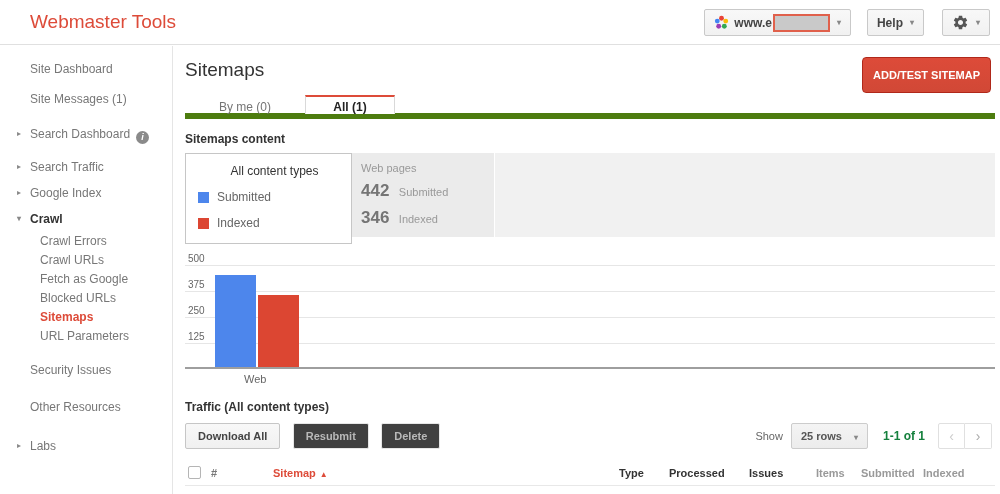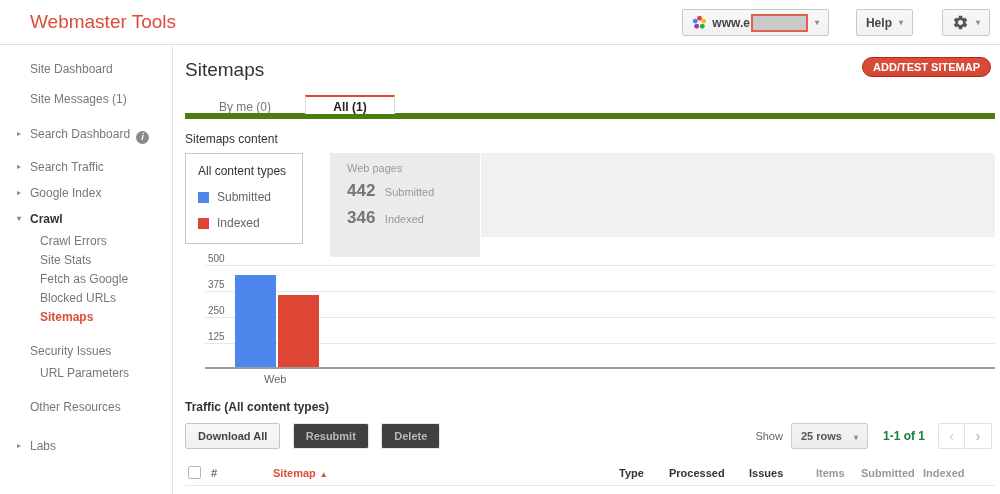--- a/index.html
+++ b/index.html
@@ -4,21 +4,21 @@
 <style>
   * { margin:0; padding:0; box-sizing:border-box; }
   html,body { background:#fff; }
   body {
     width:1000px; height:494px; position:relative; overflow:hidden;
     font-family:"Liberation Sans", sans-serif; color:#222;
   }
   
   .header { position:absolute; top:0; left:0; right:0; height:45px; background:#fff; border-bottom:1px solid #e0e0e0; }
   .logo { position:absolute; left:30px; top:11px; font-size:19px; color:#dd4b39; }
-  .hdr-right { position:absolute; right:10px; top:9px; display:flex; align-items:center;gap:11px; }
+  .hdr-right { position:absolute; right:10px; top:9px; display:flex; align-items:center; }
   .hbtn {
     height:27px; background:linear-gradient(#f8f8f8,#f1f1f1); border:1px solid #c9c9c9;
     border-radius:2px; display:flex; align-items:center; padding:0 9px;
     font-size:12px; font-weight:bold; color:#444; cursor:pointer;
   }
   .site-btn { margin-right:16px; }
   .help-btn { margin-right:18px; }
   .caret { font-size:8px; color:#888; margin-left:7px; }
   .favicon { width:15px; height:15px; margin-right:5px; }
   .redact { width:57px; height:18px; background:#c9c9c9; border:2px solid #e0604b; margin-left:1px; }
@@ -38,47 +38,47 @@
     display:inline-block; width:13px; height:13px; line-height:13px; border-radius:50%;
     background:#8a8a8a; color:#fff; font-size:9px; font-weight:bold; font-style:italic;
     text-align:center; margin-left:6px; vertical-align:-2px; cursor:pointer;
   }
   
   .main { position:absolute; left:185px; top:45px; width:810px; }
   .title-row { position:relative; height:50px; }
   .page-title { position:absolute; left:0; top:14px; font-size:19px; color:#333; }
   .add-btn {
     position:absolute; right:4px; top:12px; background:linear-gradient(#dd4b39,#d14836);
-    border:1px solid #b0281a; border-radius:10px; color:#fff; font-size:11px; font-weight:bold;
-    padding:3px 10px; cursor:pointer; font-family:"Liberation Sans", sans-serif;
+    border:1px solid #b0281a; border-radius:4px; color:#fff; font-size:11px; font-weight:bold;
+    padding:11px 10px; cursor:pointer; font-family:"Liberation Sans", sans-serif;
   }
   .tabs { display:flex; border-bottom:6px solid #4d7c0f; height:24px; }
   .tab { width:120px; text-align:center; font-size:12px; color:#757575; padding-top:5px; cursor:pointer; }
   .tab.active {
     width:90px; background:#fff; border:1px solid #d9d9d9; border-top:2px solid #dd4b39;
     border-bottom:1px solid #fff; margin-bottom:-1px; padding-top:3px;
     font-weight:bold; color:#222;
   }
-  .content-heading { font-size:12px; font-weight:normal; color:#333; margin:13px 0 7px; }
+  .content-heading { font-size:12px; font-weight:bold; color:#333; margin:13px 0 7px; }
   .content-boxes { position:relative; height:92px; }
   .selector-card {
-    position:absolute; left:0; top:0; width:118px; height:91px; z-index:2;
-    background:#fff; border:1px solid #c6c6c6; padding:10px 0 0 12px; cursor:pointer;
+    position:absolute; left:0; top:0; width:167px; height:91px; z-index:2;
+    background:#fff; border:1px solid #c6c6c6; padding:10px 0 0 12px; cursor:pointer;text-align:center;
   }
   .selector-title { font-size:12px; color:#333; }
   .legend-row { margin-top:12px; display:flex; align-items:center; font-size:12px; color:#666; }
   .swatch { width:11px; height:11px; margin-right:8px; }
   .summary-panel { position:absolute; left:145px; top:0; right:0; height:84px; background:#f1f1f1; }
-  .summary-card { position:absolute; left:0; top:0; width:151px; height:104px; background:#ebebeb; border-right:1px solid #fff; padding:9px 16px 0 17px; }
+  .summary-card { position:absolute; left:14px; top:0; width:151px; height:84px; background:#ebebeb; border-right:1px solid #fff; padding:9px 16px 0 17px; }
   .summary-title { font-size:11px; color:#999; }
   .stat { margin-top:7px; white-space:nowrap; }
   .stat-value { font-size:17px; font-weight:bold; color:#757575; }
   .stat-label { font-size:11px; color:#999; margin-left:5px; }
   
-  .chart { margin-top:10px; padding-top:10px; position:relative;margin-left:20px; }
+  .chart { margin-top:10px; padding-top:10px; position:relative; }
   .plot { position:relative; height:104px; }
   .gridline { position:absolute; left:0; right:0; height:1px; background:#e6e6e6; }
   .g0{top:0} .g1{top:25%} .g2{top:50%} .g3{top:75%}
   .gridline span { position:absolute; left:3px; bottom:2px; font-size:10px; color:#666; }
   .baseline { position:absolute; left:0; right:0; bottom:0; height:2px; background:#9e9e9e; }
   .bar { position:absolute; bottom:2px; width:41px; }
   .bar0 { left:30px; } .bar1 { left:73px; }
   .x-label { margin-top:4px; padding-left:59px; font-size:11px; color:#666; }
   
   .table-heading { font-size:12px; font-weight:bold; color:#333; margin:15px 0 9px; }
@@ -151,26 +151,26 @@
   </div>
   <div class="snav">
     <span class="arrow">▸</span>
     <span>Google Index</span>
   </div>
   <div class="snav crawl">
     <span class="arrow">▾</span>
     <span>Crawl</span>
   </div>
   <div class="snav sub"><span>Crawl Errors</span></div>
-  <div class="snav sub"><span>Site Stats</span></div>
+  <div class="snav sub"><span>Crawl URLs</span></div>
   <div class="snav sub"><span>Fetch as Google</span></div>
   <div class="snav sub"><span>Blocked URLs</span></div>
   <div class="snav sub active"><span>Sitemaps</span></div>
+  <div class="snav sub"><span>URL Parameters</span></div>
   <div class="snav gap3"><span>Security Issues</span></div>
-  <div class="snav sub"><span>URL Parameters</span></div>
   <div class="snav gap3"><span>Other Resources</span></div>
   <div class="snav gap4">
     <span class="arrow">▸</span>
     <span>Labs</span>
   </div>
 </div>
 
 <div class="main">
 
   <div class="title-row">

